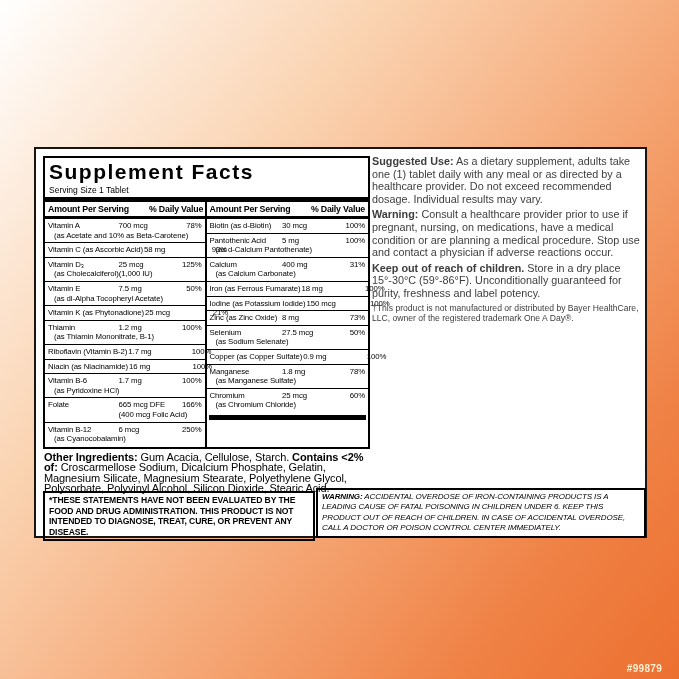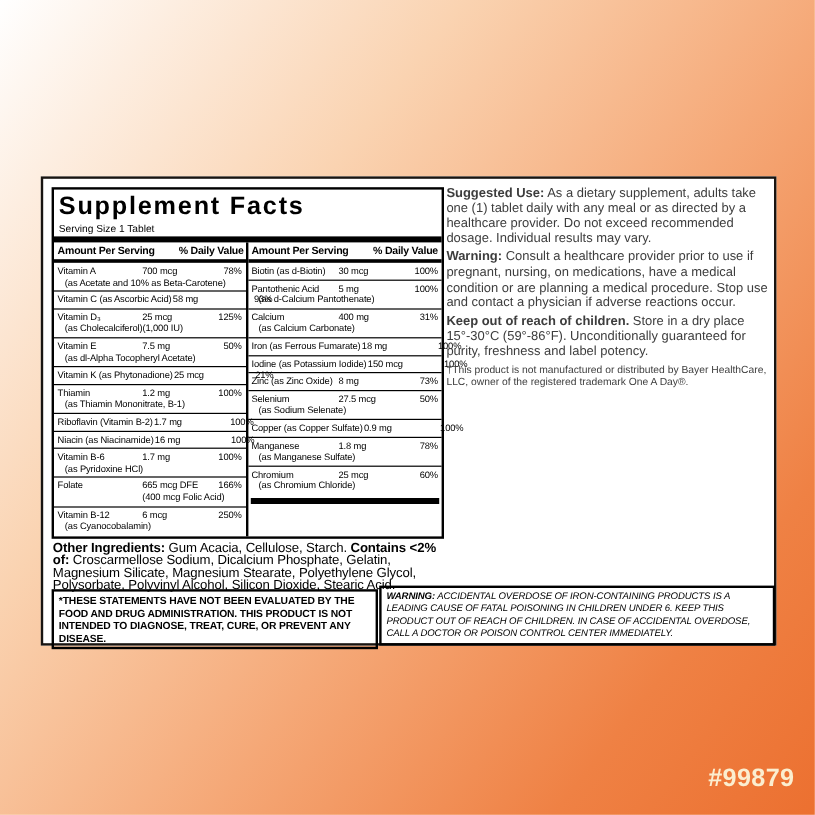--- a/index.html
+++ b/index.html
@@ -55,22 +55,22 @@
   
   .usage{
     position:absolute;left:336px;top:6px;width:270px;
     font-size:10.8px;line-height:12.6px;color:#3d3d3d;
   }
   .upara{margin:0 0 3px;}
   .ulead{font-weight:bold;}
   .ufoot{font-size:8.6px;line-height:10.6px;margin-top:1px;}
   
   .code{
-    position:absolute;right:17px;bottom:18px;
-    font-size:21px;font-weight:600;color:#fbeed0;letter-spacing:0.3px;
+    position:absolute;right:17px;bottom:5px;
+    font-size:10px;font-weight:600;color:#fbeed0;letter-spacing:0.3px;
   }
 </style>
 </head>
 <body>
 
 <div class="stage">
 
   <div class="panel">
 
     <div class="sf">

